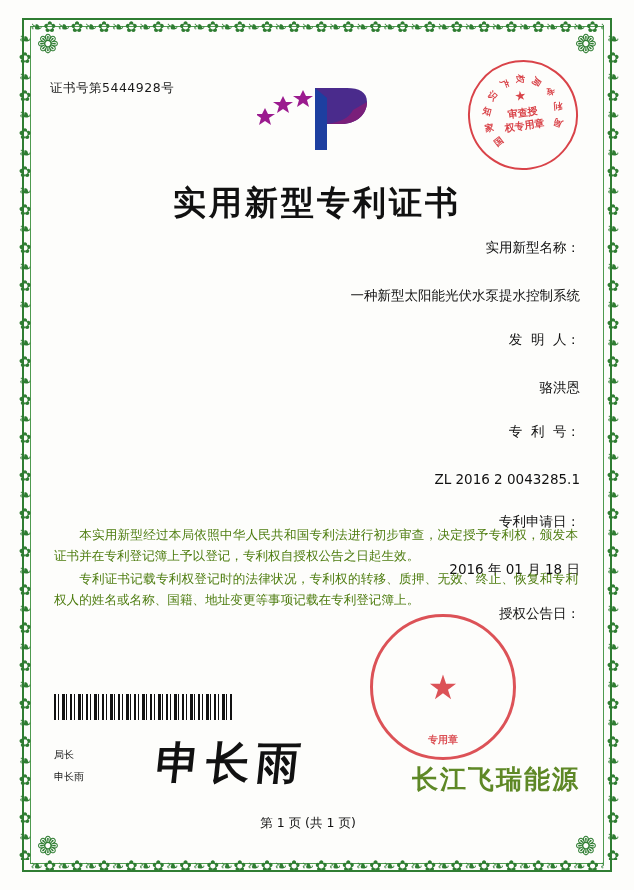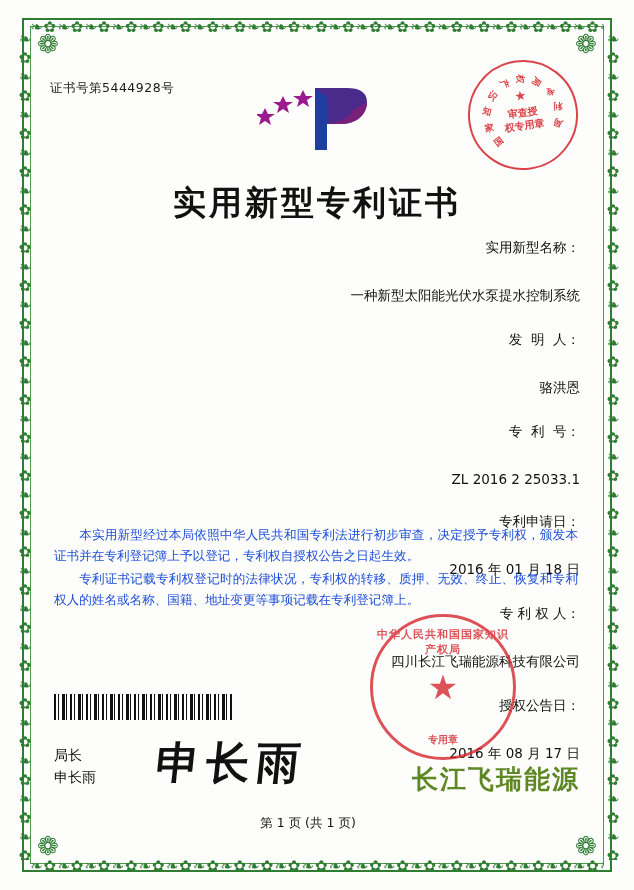--- a/index.html
+++ b/index.html
@@ -112,36 +112,36 @@
   }
   .field{margin-bottom:26px;display:flex;align-items:flex-end;flex-direction:column;}
   .field .lbl{
     white-space:pre;
     color:#111;
   }
   .field .val{color:#111;margin-top:30px;}
 
   .paras{
     position:absolute;left:8px;right:10px;top:480px;
-    font-size:12.6px;line-height:21px;color:#1d4ed8;
+    font-size:12.6px;line-height:21px;color:#4d7c0f;
     text-align:justify;
   }
   .paras p{margin:0 0 2px 0;text-indent:2em;}
 
   .barcode{
     position:absolute;left:8px;top:650px;
     height:26px;width:178px;
     background:repeating-linear-gradient(90deg,
       #111 0 2px,#fff 2px 4px,#111 4px 5px,#fff 5px 8px,
       #111 8px 11px,#fff 11px 12px,#111 12px 13px,#fff 13px 16px);
   }
 
   .sign-block{
     position:absolute;left:8px;top:700px;
-    font-size:14px;line-height:22px;color:#111;
+    font-size:10px;line-height:22px;color:#111;
   }
   .signature{
     position:absolute;left:110px;top:690px;
     font-family:"DejaVu Serif","Liberation Serif",serif;
     font-size:44px;font-weight:bold;color:#111;
     letter-spacing:6px;
     transform:skewX(-6deg);
   }
 
   
@@ -243,52 +243,46 @@
       <div class="field">
         <span class="lbl">实用新型名称：</span>
         <span class="val">一种新型太阳能光伏水泵提水控制系统</span>
       </div>
       <div class="field">
         <span class="lbl">发  明  人：</span>
         <span class="val">骆洪恩</span>
       </div>
       <div class="field">
         <span class="lbl">专  利  号：</span>
-        <span class="val">ZL 2016 2 25033.1</span>
+        <span class="val">ZL 2016 2 0043285.1</span>
       </div>
       <div class="field">
         <span class="lbl">专利申请日：</span>
         <span class="val">2016 年 01 月 18 日</span>
       </div>
       <div class="field">
-        <span class="lbl">专 利 权 人：</span>
-        <span class="val">四川长江飞瑞能源科技有限公司</span>
-      </div>
-      <div class="field">
         <span class="lbl">授权公告日：</span>
-        <span class="val">2016 年 08 月 17 日</span>
       </div>
     </div>
 
     <div class="paras">
       <p>本实用新型经过本局依照中华人民共和国专利法进行初步审查，决定授予专利权，颁发本证书并在专利登记簿上予以登记，专利权自授权公告之日起生效。</p>
       <p>专利证书记载专利权登记时的法律状况，专利权的转移、质押、无效、终止、恢复和专利权人的姓名或名称、国籍、地址变更等事项记载在专利登记簿上。</p>
     </div>
 
     <div class="barcode"></div>
 
     <div class="sign-block">
       <div>局长</div>
       <div>申长雨</div>
     </div>
 
     <div class="signature">申长雨</div>
 
     <div class="seal-big">
-      <div class="arc-t">中华人民共和国国家知识产权局</div>
       <div class="star-big">★</div>
       <div class="arc-b">专用章</div>
     </div>
 
     <div class="watermark">
       <div class="w1">长江飞瑞能源</div>
     </div>
 
     <div class="page-no">第 1 页 (共 1 页)</div>
 

